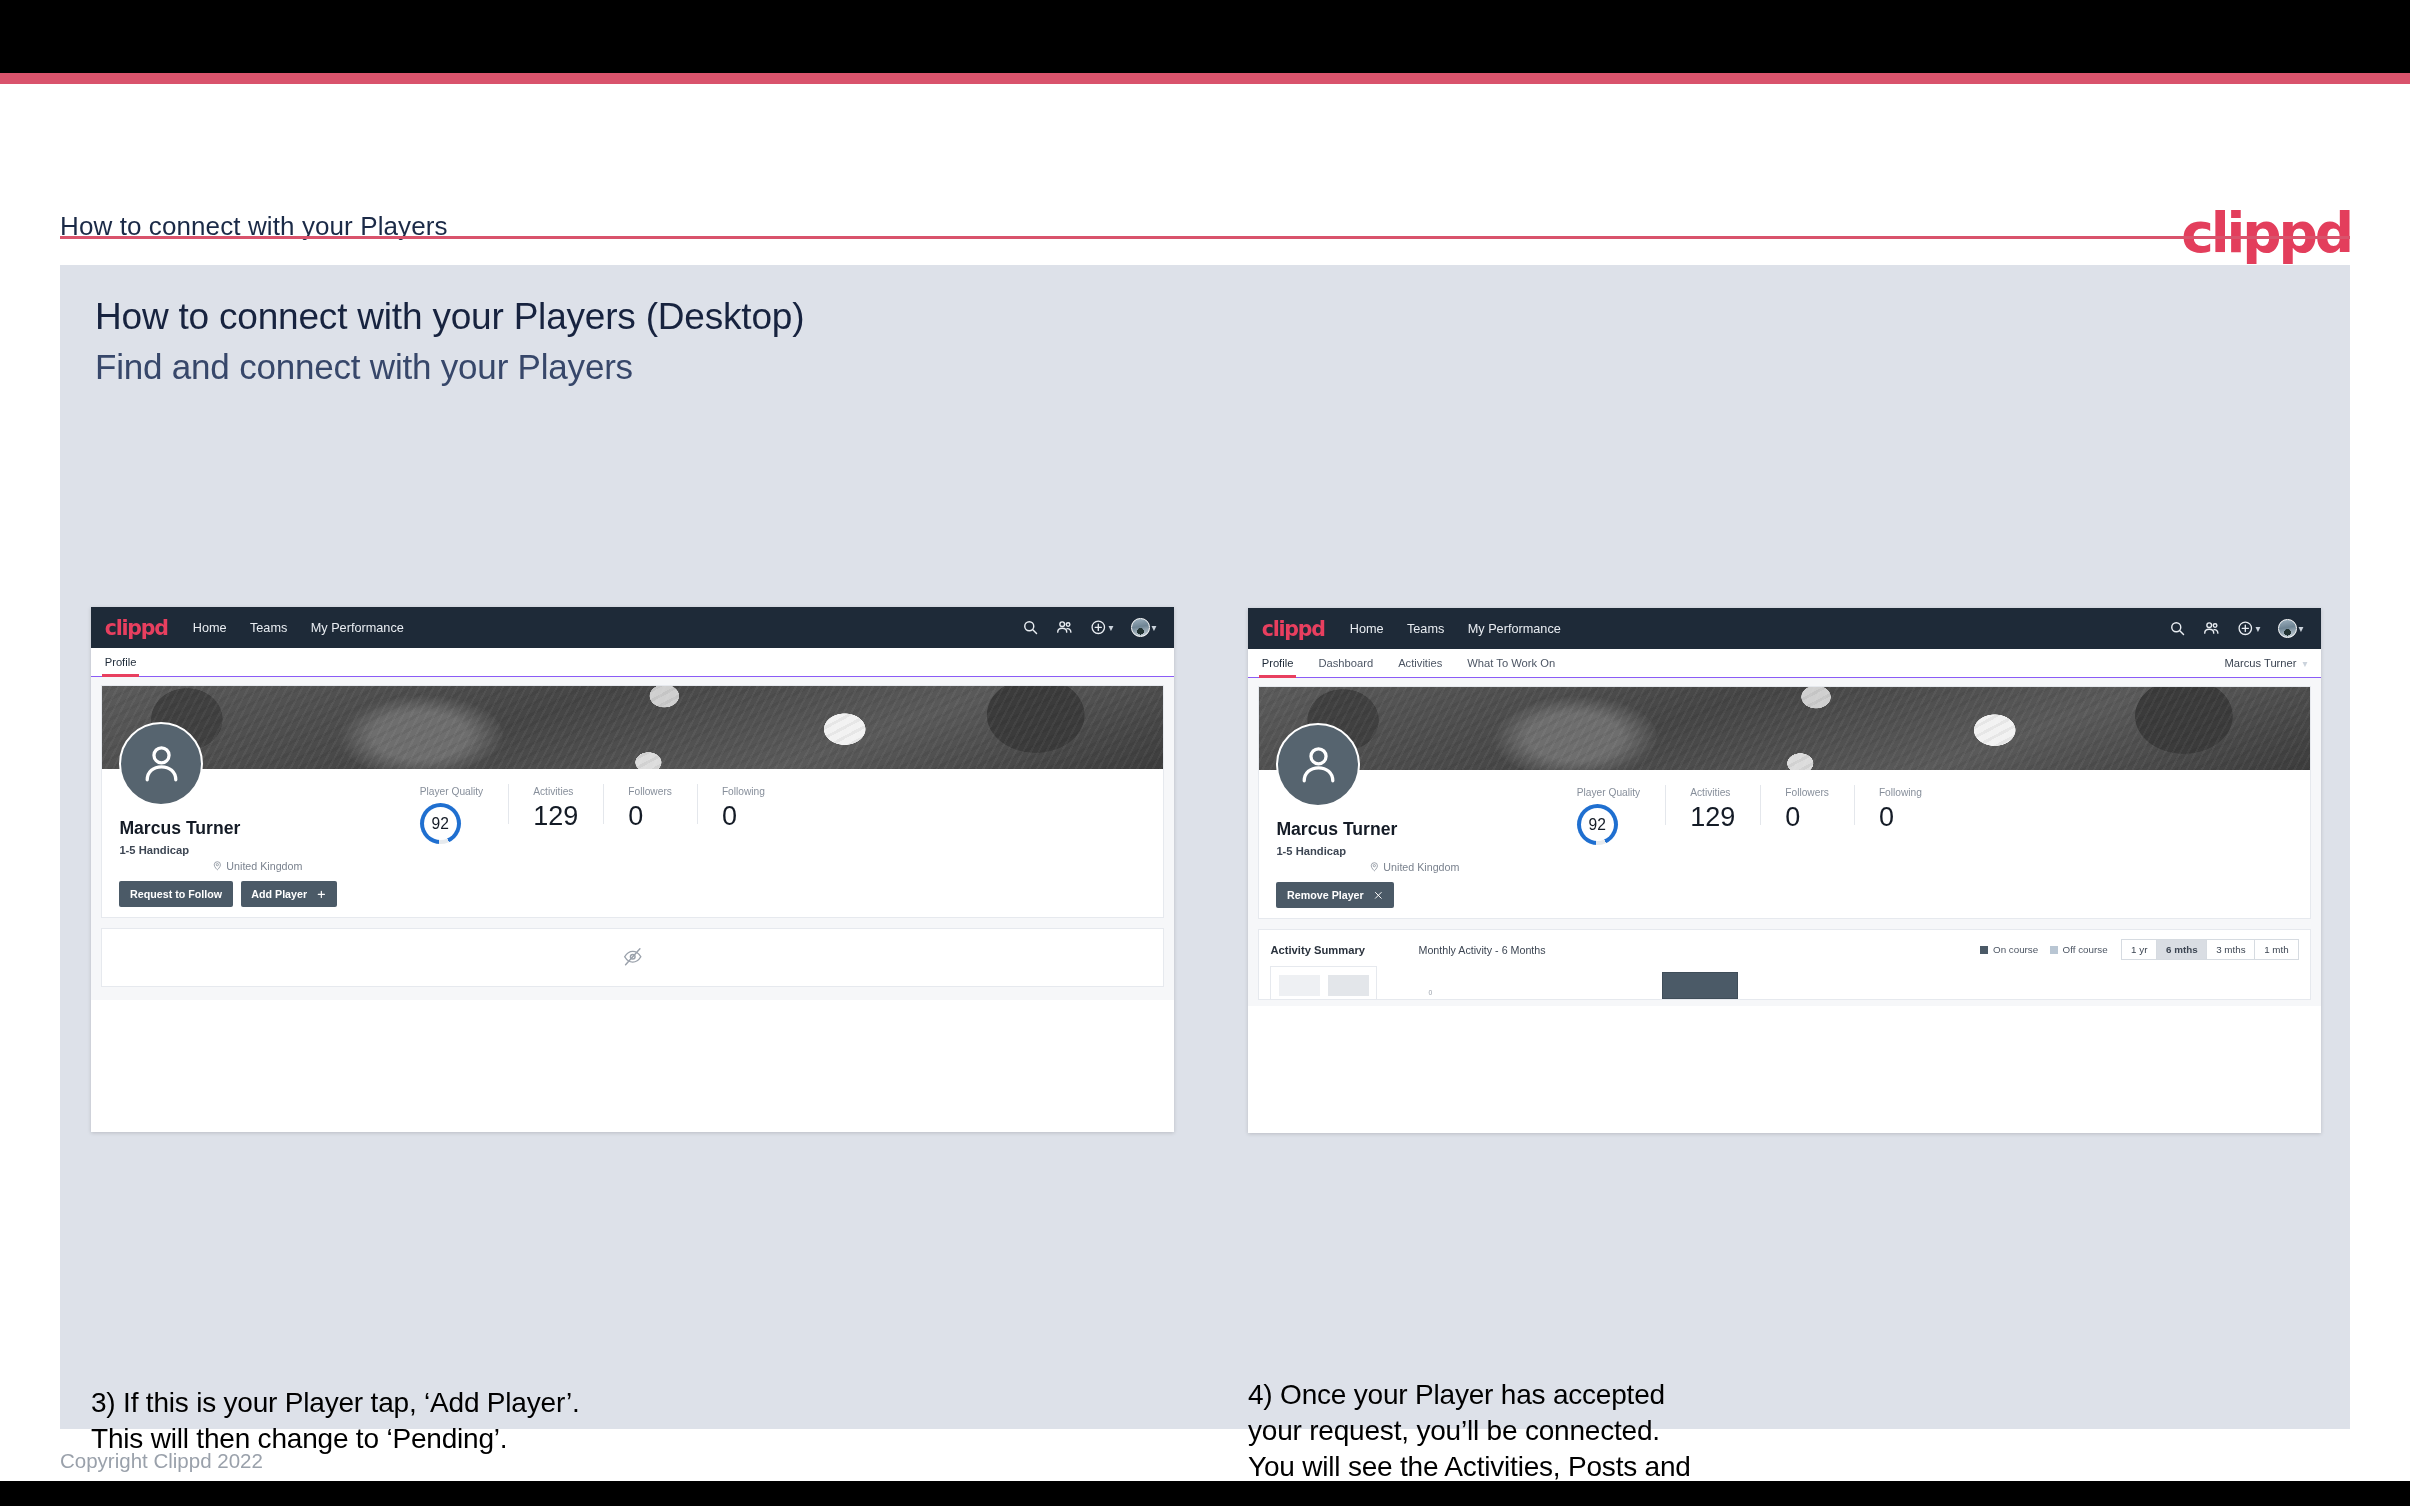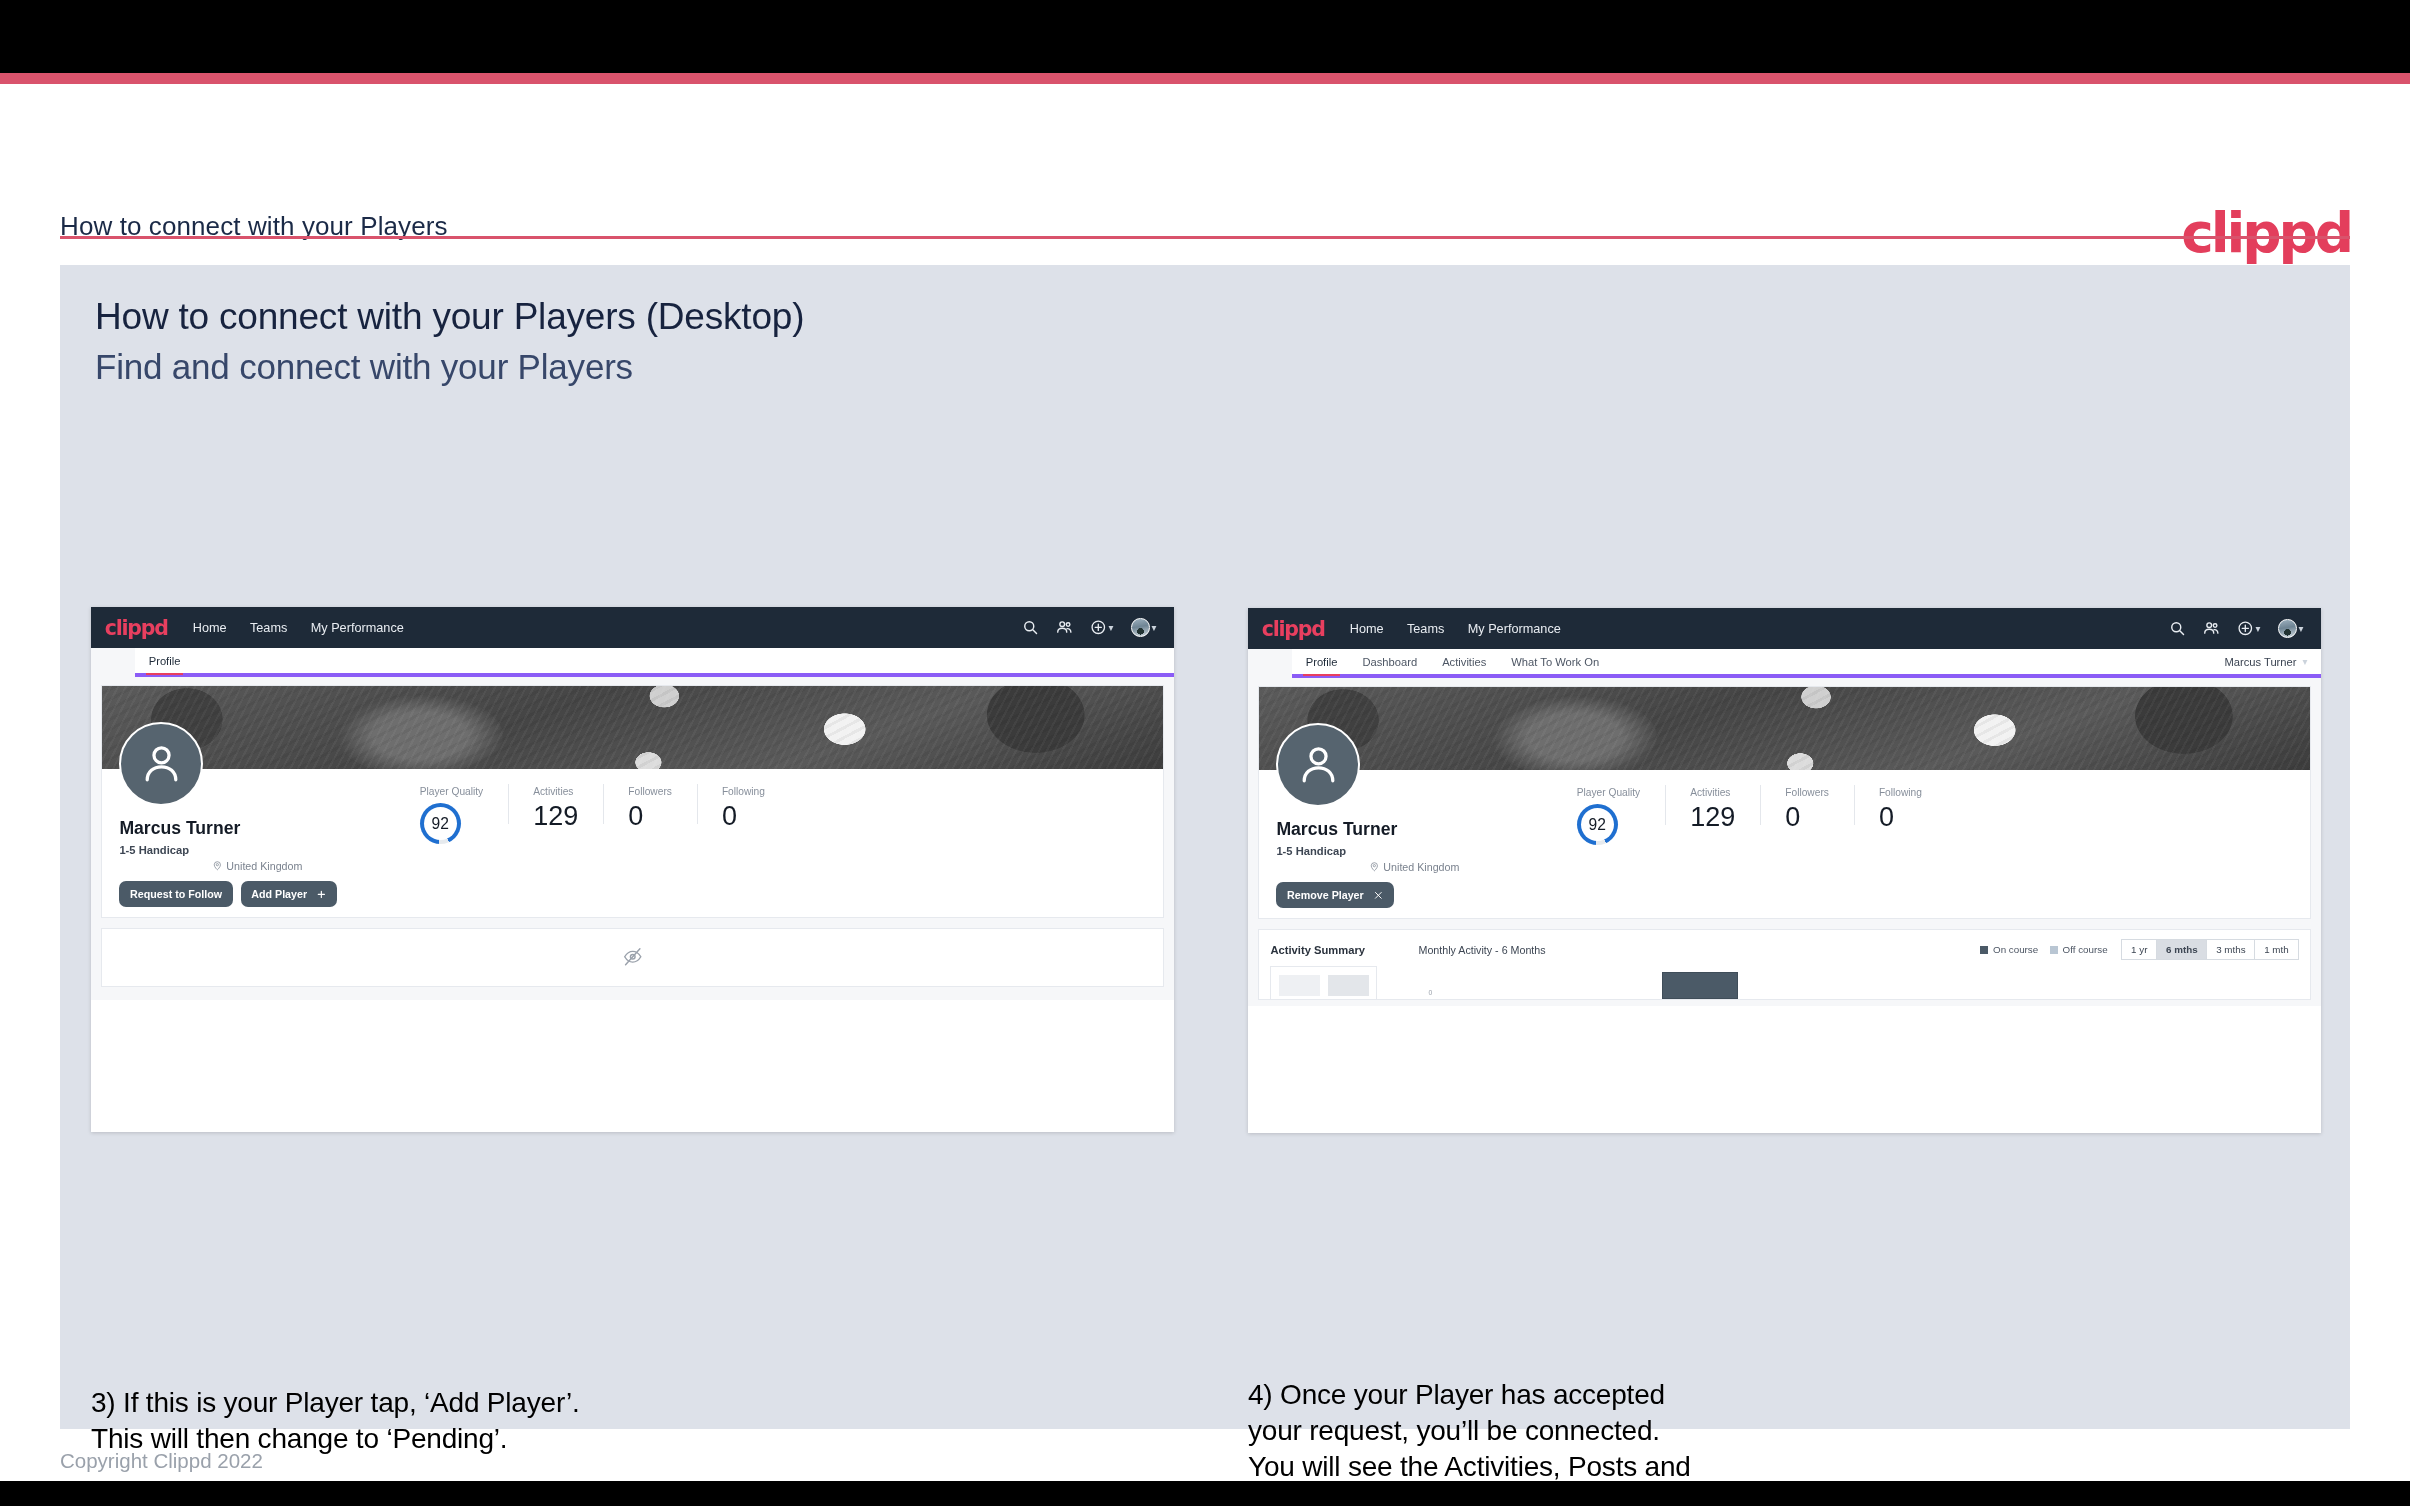--- a/index.html
+++ b/index.html
@@ -79,22 +79,22 @@
     width:18.5px; height:18.5px; border-radius:50%;
     background:
       radial-gradient(circle at 50% 72%, #233 0 22%, transparent 23%),
       linear-gradient(170deg,#9fb2c0 0%, #6e8494 45%, #cfd8de 100%);
     border:1.5px solid #fff;
   }
   .ic-grp { display:flex; align-items:center; }
 
   
   .tabbar {
-    height:29px; background:#fff; border-bottom:4px solid #8b5cf6;
-    display:flex; align-items:center; padding:0 13.7px; position:relative;margin-left:44px;
+    height:29px; background:#fff; border-bottom:1px solid #8b5cf6;
+    display:flex; align-items:center; padding:0 13.7px; position:relative;
   }
   .tab { font-size:11.2px; color:#4d5664; margin-right:25px; position:relative; height:29px;
          display:flex; align-items:center; white-space:nowrap; }
   .tab.active { color:#1e2a38; }
   .tab.active::after {
     content:""; position:absolute; left:-2.9px; right:-2.9px; bottom:0; height:2.4px; background:#e83f5f;
   }
   .tabbar-right { margin-left:auto; font-size:11.2px; color:#3b4452; display:flex; align-items:center; gap:3.9px; }
 
   
@@ -127,21 +127,21 @@
   }
   .bigav svg { width:49px; height:49px; }
   .pname { margin-top:49px; font-size:17.6px; font-weight:bold; color:#141b26; }
   .phcp  { margin-top:4.9px; font-size:11.2px; color:#3d4653; font-weight:bold; }
   .ploc  { margin-top:3.9px; font-size:10.7px; color:#7a828e; display:flex; align-items:center; gap:3.9px;justify-content:center; }
   .ploc svg { width:10.7px; height:10.7px; }
   .pbtns { margin-top:9.8px; display:flex; gap:7.8px; }
   .pbtn {
     background:#4b5a67; color:#fff; font-size:10.7px; font-weight:bold;
     padding:6.8px 10.7px; display:flex; align-items:center; gap:8.8px; white-space:nowrap;
-    border:none; border-radius:7px;
+    border:none; border-radius:2px;
   }
   .pbtn svg { width:10.7px; height:10.7px; }
 
   .pstats { display:flex; flex:1; align-items:flex-start; padding-top:17.6px; }
   .statcol { padding:0 0 0 25px; position:relative; }
   .statcol.div::before {
     content:""; position:absolute; left:0; top:-2px; bottom:5.9px; width:1px; background:#e4e7ec;
   }
   .st-label { font-size:10.2px; color:#878f9b; margin-bottom:5.9px; white-space:nowrap; }
   .st-val   { font-size:27px; color:#141b26; line-height:1; }

